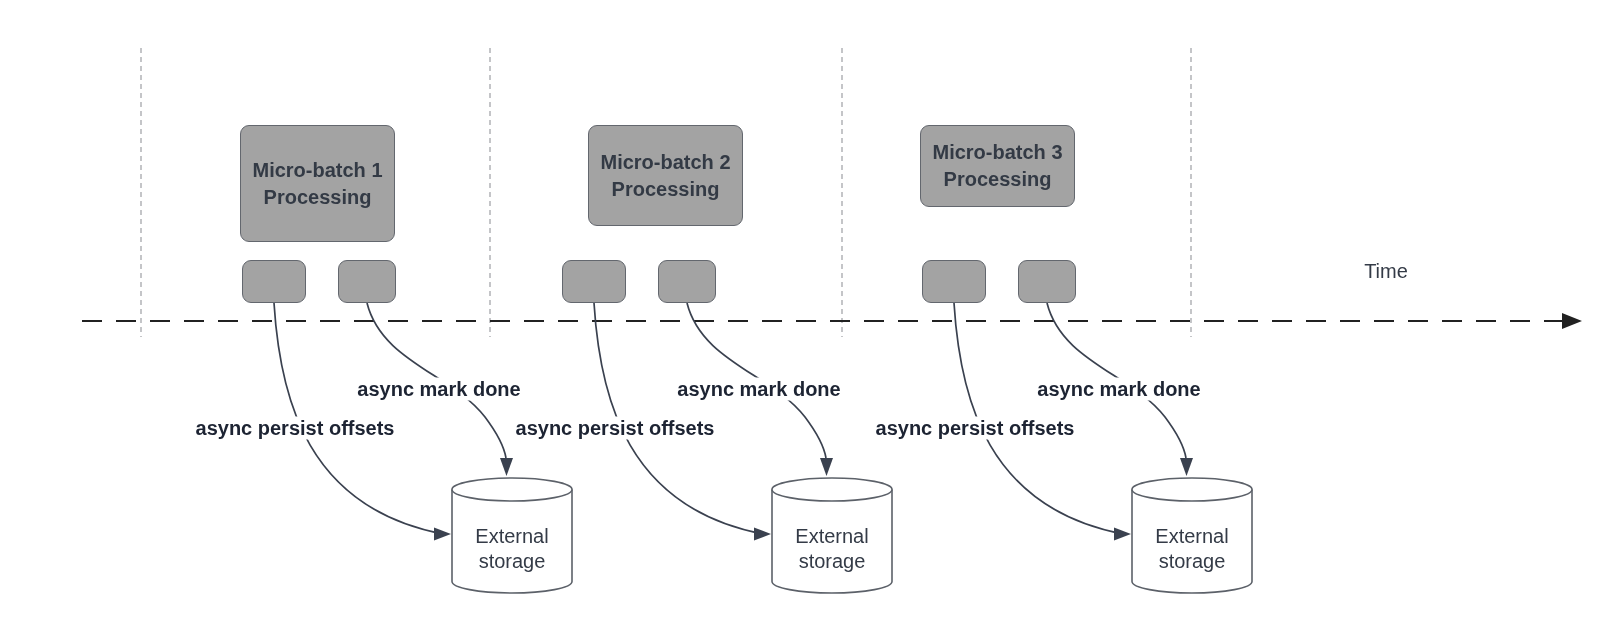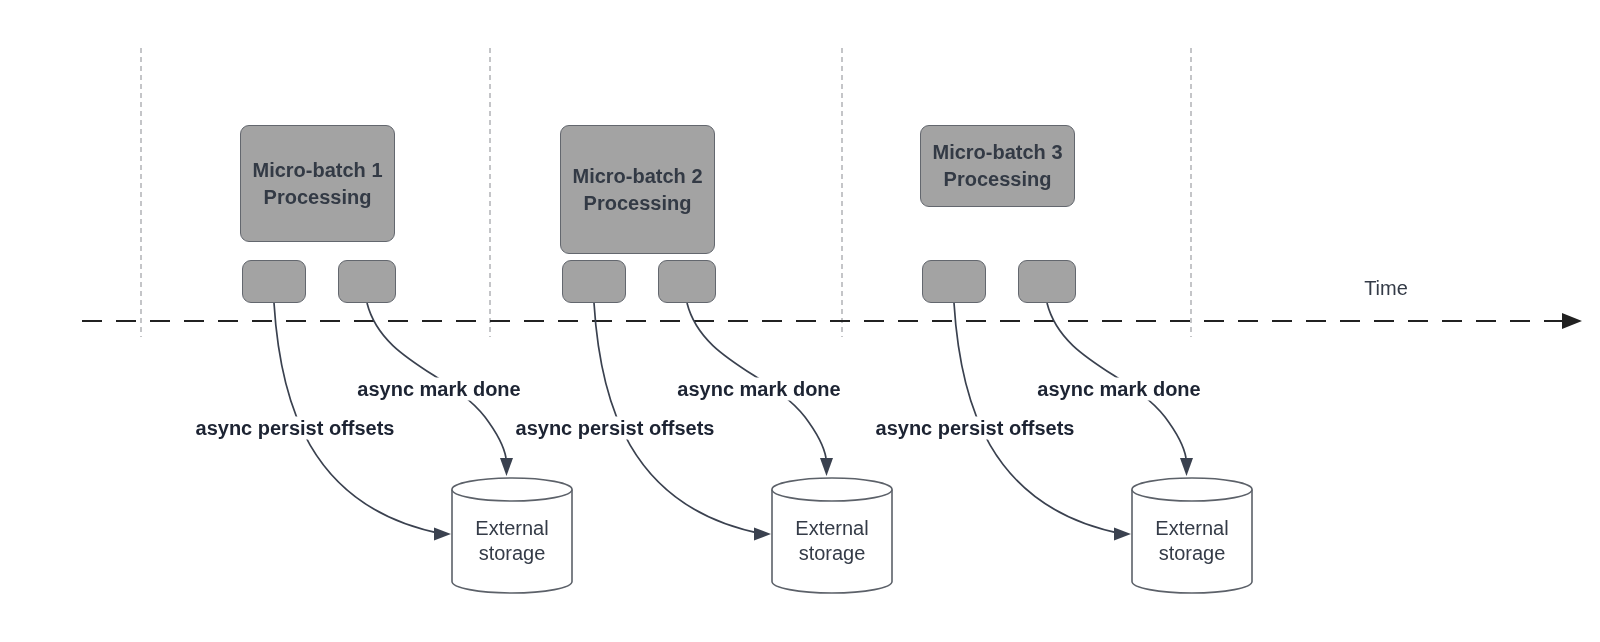--- a/index.html
+++ b/index.html
@@ -10,21 +10,21 @@
   .layer { position:absolute; left:0; top:0; }
   .node { position:absolute; box-sizing:border-box; background:#a3a3a3;font-weight:bold; }
   .proc-box {
     border:1.6px solid #63676e; border-radius:9px;
     display:flex; flex-direction:column; align-items:center; justify-content:center;
     color:#333a45; font-size:20px; line-height:27px; text-align:center;
   }
   .task-box { border:1.6px solid #63676e; border-radius:9px; }
   .storage-text {
     position:absolute; display:flex; flex-direction:column; align-items:center; justify-content:center;
-    color:#343b47; font-size:20px; line-height:25px; text-align:center; background:transparent;
+    color:#343b47; font-size:20px; line-height:25px; text-align:center; background:transparent;margin-top:8px;
   }
   .flow-label {
     position:absolute; transform:translate(-50%,-50%);
     background:#ffffff; color:#1d2433; font-size:20px; font-weight:bold;
     white-space:nowrap; padding:0 3px;
   }
   .time-label {
     position:absolute; transform:translate(-50%,-50%);
     color:#343b47; font-size:20px; white-space:nowrap;
   }
@@ -65,21 +65,21 @@
         <span>Processing</span>
       </div>
       <div class="node task-box" style="left: 242px; top: 260px; width: 64px; height: 43px;"></div>
       <div class="node task-box" style="left: 338px; top: 260px; width: 58px; height: 43px;"></div>
       <div class="storage-text" style="left: 452px; top: 501px; width: 120px; height: 80.5px;">
         <span>External</span>
         <span>storage</span>
       </div>
       <div class="flow-label" style="left: 295px; top: 428px;">async persist offsets</div>
       <div class="flow-label" style="left: 439px; top: 389px;">async mark done</div>
-      <div class="node proc-box" style="left: 560px; top: 125px; width: 155px; height: 129px; text-align: right;">
+      <div class="node proc-box" style="left: 588px; top: 125px; width: 155px; height: 101px; text-align: right;">
         <span>Micro-batch 2</span>
         <span>Processing</span>
       </div>
       <div class="node task-box" style="left: 562px; top: 260px; width: 64px; height: 43px;"></div>
       <div class="node task-box" style="left: 658px; top: 260px; width: 58px; height: 43px;"></div>
       <div class="storage-text" style="left: 772px; top: 501px; width: 120px; height: 80.5px;">
         <span>External</span>
         <span>storage</span>
       </div>
       <div class="flow-label" style="left: 615px; top: 428px;">async persist offsets</div>
@@ -90,14 +90,14 @@
       </div>
       <div class="node task-box" style="left: 922px; top: 260px; width: 64px; height: 43px;"></div>
       <div class="node task-box" style="left: 1018px; top: 260px; width: 58px; height: 43px;"></div>
       <div class="storage-text" style="left: 1132px; top: 501px; width: 120px; height: 80.5px;">
         <span>External</span>
         <span>storage</span>
       </div>
       <div class="flow-label" style="left: 975px; top: 428px;">async persist offsets</div>
       <div class="flow-label" style="left: 1119px; top: 389px;">async mark done</div>
     </div>
-  <div class="time-label" style="left:1386px; top:288px;">Time</div>
+  <div class="time-label" style="left:1386px; top:271px;">Time</div>
 </div>
 
 </body></html>

